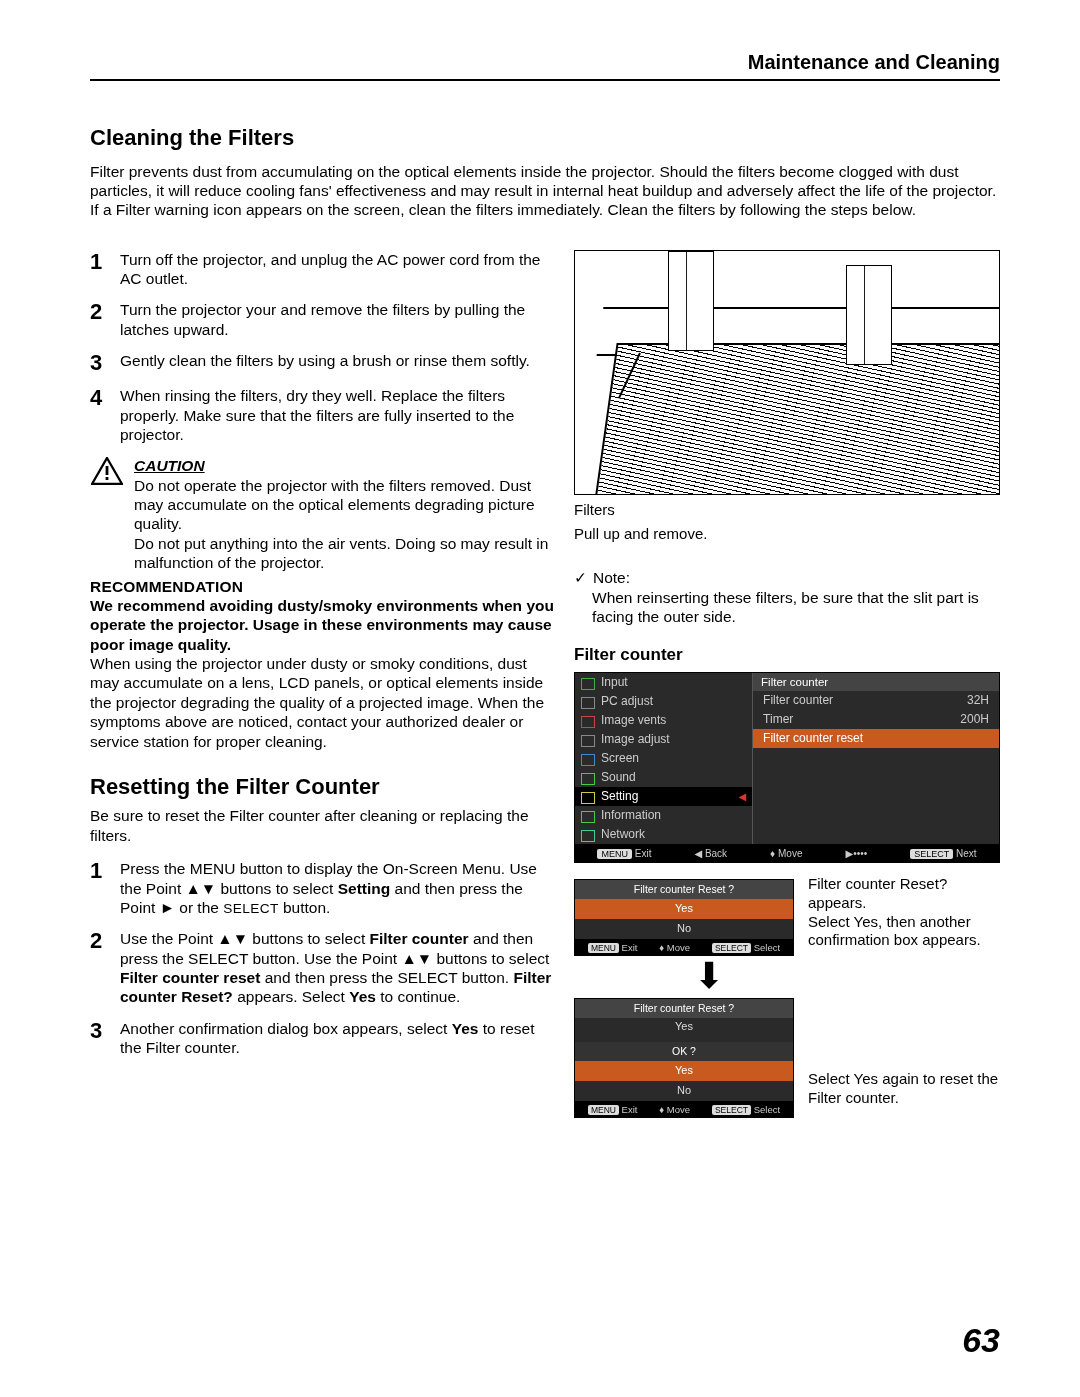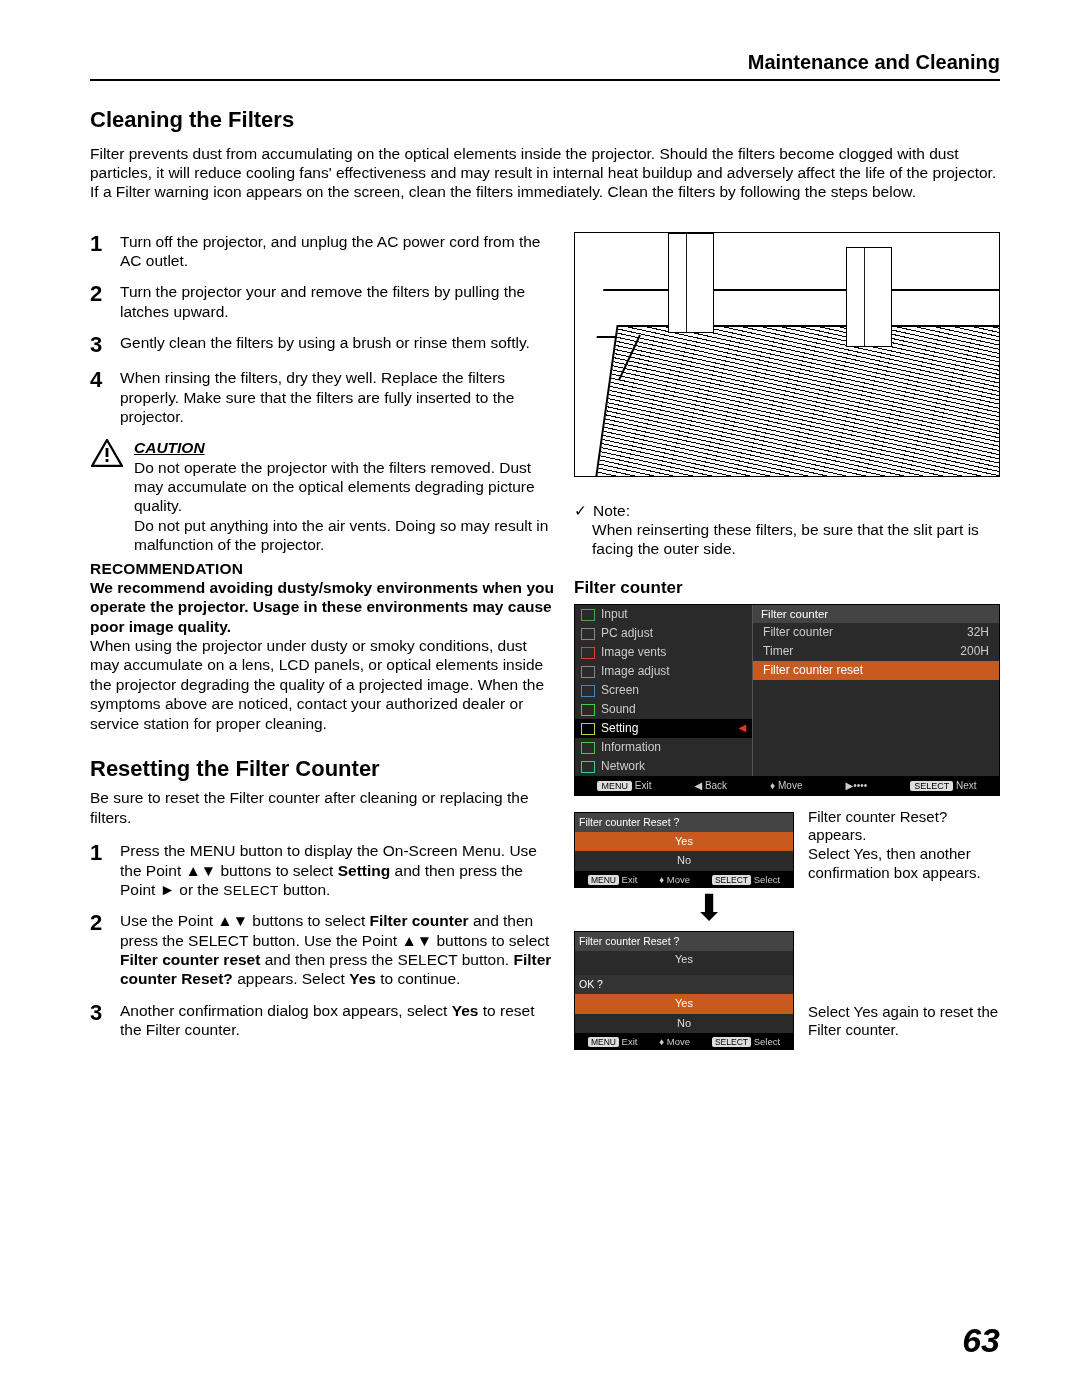--- a/index.html
+++ b/index.html
@@ -16,21 +16,21 @@
     padding: 50px 80px 40px 90px;
     position: relative;
     min-height: 1397px;
   }
   .breadcrumb {
     text-align: right;
     font-size: 20px;
     font-weight: bold;
     border-bottom: 2px solid #000;
     padding-bottom: 4px;
-    margin-bottom: 25px;
+    margin-bottom: 43px;
   }
   h2.section-head {
     font-size: 22px;
     font-weight: bold;
     margin-bottom: 10px;
   }
   .intro { margin-bottom: 30px; }
   .two-col {
     display: flex;
     gap: 18px;
@@ -109,37 +109,37 @@
     width: 100%;
     background:#2a2a2a;
     color:#ccc;
     font-size:12px;
     display:flex;
     border:1px solid #000;
   }
   .osd-left { width:42%; border-right:1px solid #555; }
   .osd-right { width:58%; }
   .osd-title-r { background:#444; color:#fff; padding:2px 8px; font-size:11.5px; }
-  .osd-row { display:flex; align-items:center; gap:6px; padding:2px 6px; }
+  .osd-row { display:flex; align-items:flex-end; gap:6px; padding:2px 6px; }
   .osd-row.sel { color:#fff; }
   .osd-ico { width:14px; height:12px; border:1px solid #888; display:inline-block; }
   .osd-redarrow { color:#d33; font-size:10px; margin-left:auto; }
   .osd-item { display:flex; justify-content:space-between; padding:2px 10px; }
   .osd-footer { background:#000; color:#ccc; display:flex; gap:8px; font-size:10px; padding:3px 6px; justify-content:space-around; }
   .osd-footer .fkey { background:#ddd; color:#000; padding:0 4px; border-radius:2px; font-size:9px; }
 
   .dialog {
     width: 220px;
     background:#2a2a2a;
     color:#ddd;
     font-size:11px;
     border:1px solid #000;
     margin-top:8px;
   }
-  .dlg-title { background:#444; text-align:left; padding:3px 4px; color:#fff; font-size:10.5px; }
+  .dlg-title { background:#444; text-align:center; padding:3px 4px; color:#fff; font-size:10.5px; }
   .dlg-opt { text-align:center; padding:3px; }
   .dlg-opt.hi { background:#c85a1f; color:#fff; }
   .dlg-footer { background:#000; color:#ccc; display:flex; justify-content:space-around; font-size:9.5px; padding:2px 3px; }
   .dlg-footer .fkey { background:#ddd; color:#000; padding:0 3px; border-radius:2px; font-size:8.5px; }
 
   .arrow-down { text-align:center; font-size:36px; line-height:0.8; margin:6px 0 2px 50px; color:#000; }
 
   .right-dialogs { display:flex; gap:14px; align-items:flex-start; margin-top:8px; }
   .right-dialogs .sidecap { font-size:15px; flex:1; }
 
@@ -231,20 +231,22 @@
 
     <div class="right">
 
       <div class="figure-proj">
         <div class="proj-shelf"></div>
         <div class="proj-body"></div>
         <div class="proj-filter pf1"></div>
         <div class="proj-filter pf2"></div>
         <div class="leader"></div>
       </div>
+      <div class="fig-cap">Filters</div>
+      <div class="fig-cap">Pull up and remove.</div>
 
       <div class="note-block">
         <div class="note-line">
           <span>✓</span>
           <span>Note:</span>
         </div>
         <div style="padding-left:18px">When reinserting these filters, be sure that the slit part is facing the outer side.</div>
       </div>
 
       <div class="subhead">Filter counter</div>

